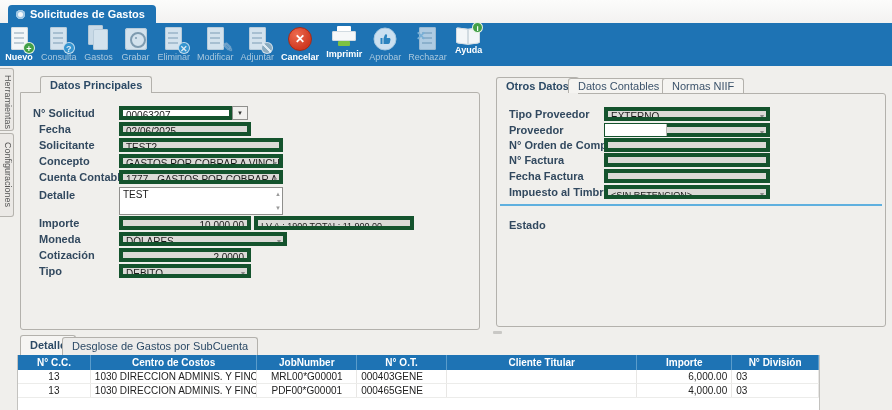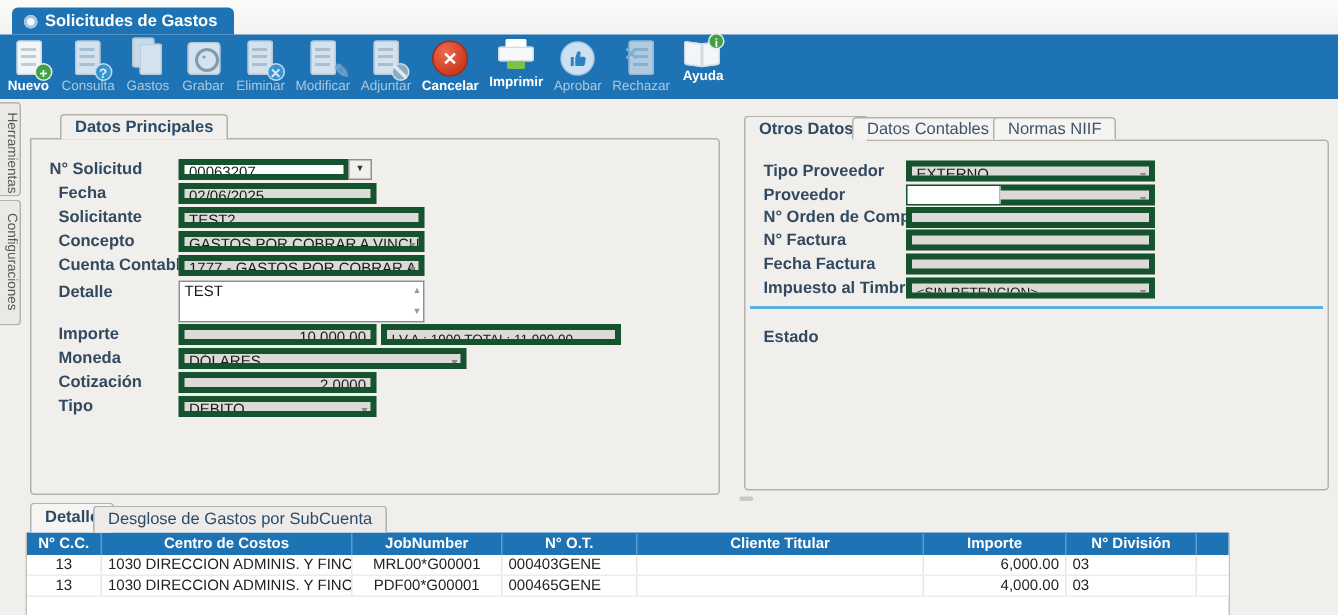--- a/index.html
+++ b/index.html
@@ -98,21 +98,21 @@
           line-height:19px; z-index:2; cursor:pointer; }
   .btab.inactive { background:#edecea; font-weight:normal; height:18px; top:337px; line-height:17px; }
   .grid { position:absolute; left:17px; top:355px; width:803px; background:#fff; border-left:1px solid #c3c2bf;
           border-right:1px solid #c3c2bf; }
   .g-head { display:flex; background:#1e73b4; height:15px; }
   .g-head .c { color:#fff; font-size:10px; font-weight:bold; line-height:15px; text-align:center;
                border-right:1px solid #5a9ccb; overflow:hidden; white-space:nowrap; }
   .g-row { display:flex; height:14px; background:#fff; border-bottom:1px solid #ececea; cursor:default; }
   .g-row .c { font-size:10px; color:#222; line-height:13px; border-right:1px solid #e8e7e5;
               overflow:hidden; white-space:nowrap; padding:0 4px; }
-  .c.w0{width:50px;} .c.w1{width:167px;} .c.w2{width:100px;} .c.w3{width:90px;}
+  .c.w0{width:73px;} .c.w1{width:167px;} .c.w2{width:100px;} .c.w3{width:90px;}
   .c.w4{width:191px;} .c.w5{width:95px;} .c.w6{width:87px;}
   .c.ctr{text-align:center;} .c.rgt{text-align:right;}
   .g-empty { height:12px; display:flex; }
   .redact { margin-left:auto; width:66px; height:11px; background:#e9e8e5; align-self:center; }
 </style>
 </head>
 <body>
 
 <div class="screen">
 
@@ -258,21 +258,21 @@
       <span>TEST</span>
       <span class="sa" style="top:3px;">▲</span>
       <span class="sa" style="bottom:3px;">▼</span>
     </div>
 
     <span class="lbl" style="left:18px; top:123px;">Importe</span>
     <div class="fld right" style="left:98px; top:123px; width:132px;">10,000.00</div>
     <div class="fld" style="left:233px; top:123px; width:160px; font-size:9px;">I.V.A.: 1900 TOTAL: 11,900.00</div>
 
     <span class="lbl" style="left:18px; top:139px;">Moneda</span>
-    <div class="fld combo" style="left:98px; top:139px; width:192px;">DÓLARES</div>
+    <div class="fld combo" style="left:98px; top:139px; width:168px;">DÓLARES</div>
 
     <span class="lbl" style="left:18px; top:155px;">Cotización</span>
     <div class="fld right" style="left:98px; top:155px; width:132px;">2.0000</div>
 
     <span class="lbl" style="left:18px; top:171px;">Tipo</span>
     <div class="fld combo" style="left:98px; top:171px; width:132px;">DEBITO</div>
 
   </div>
 
   <div class="ptab" style="left:496px; top:77px;">

